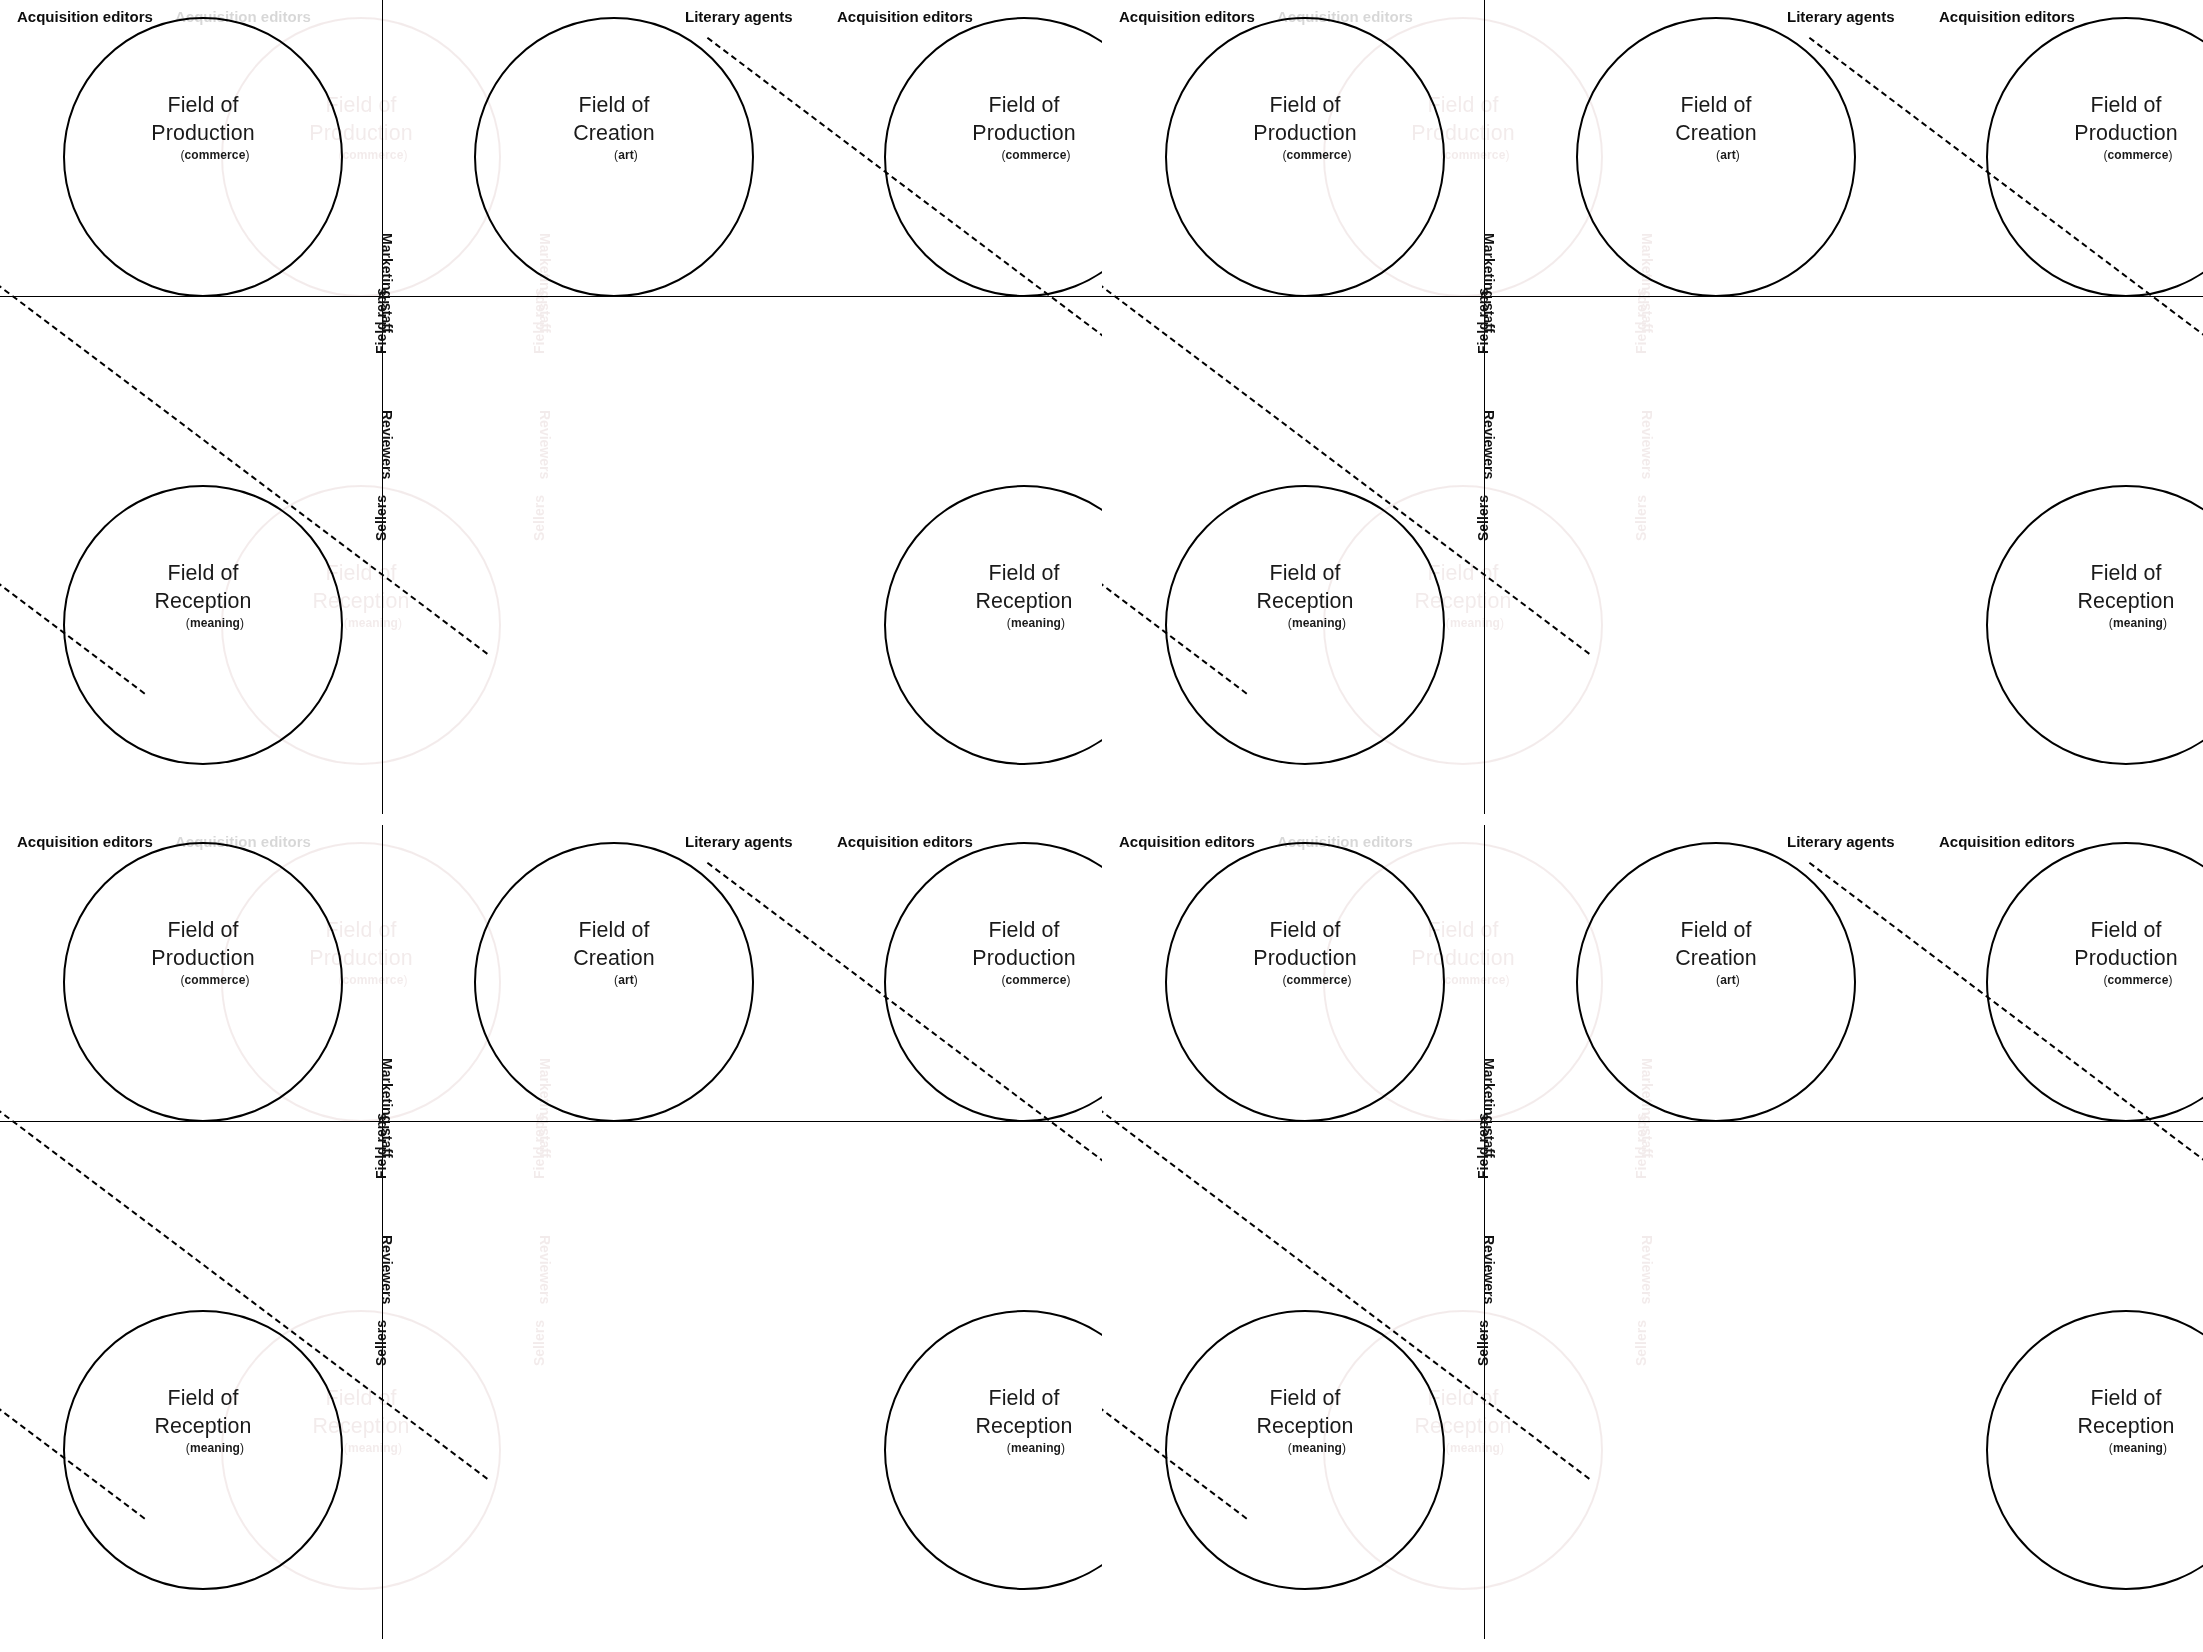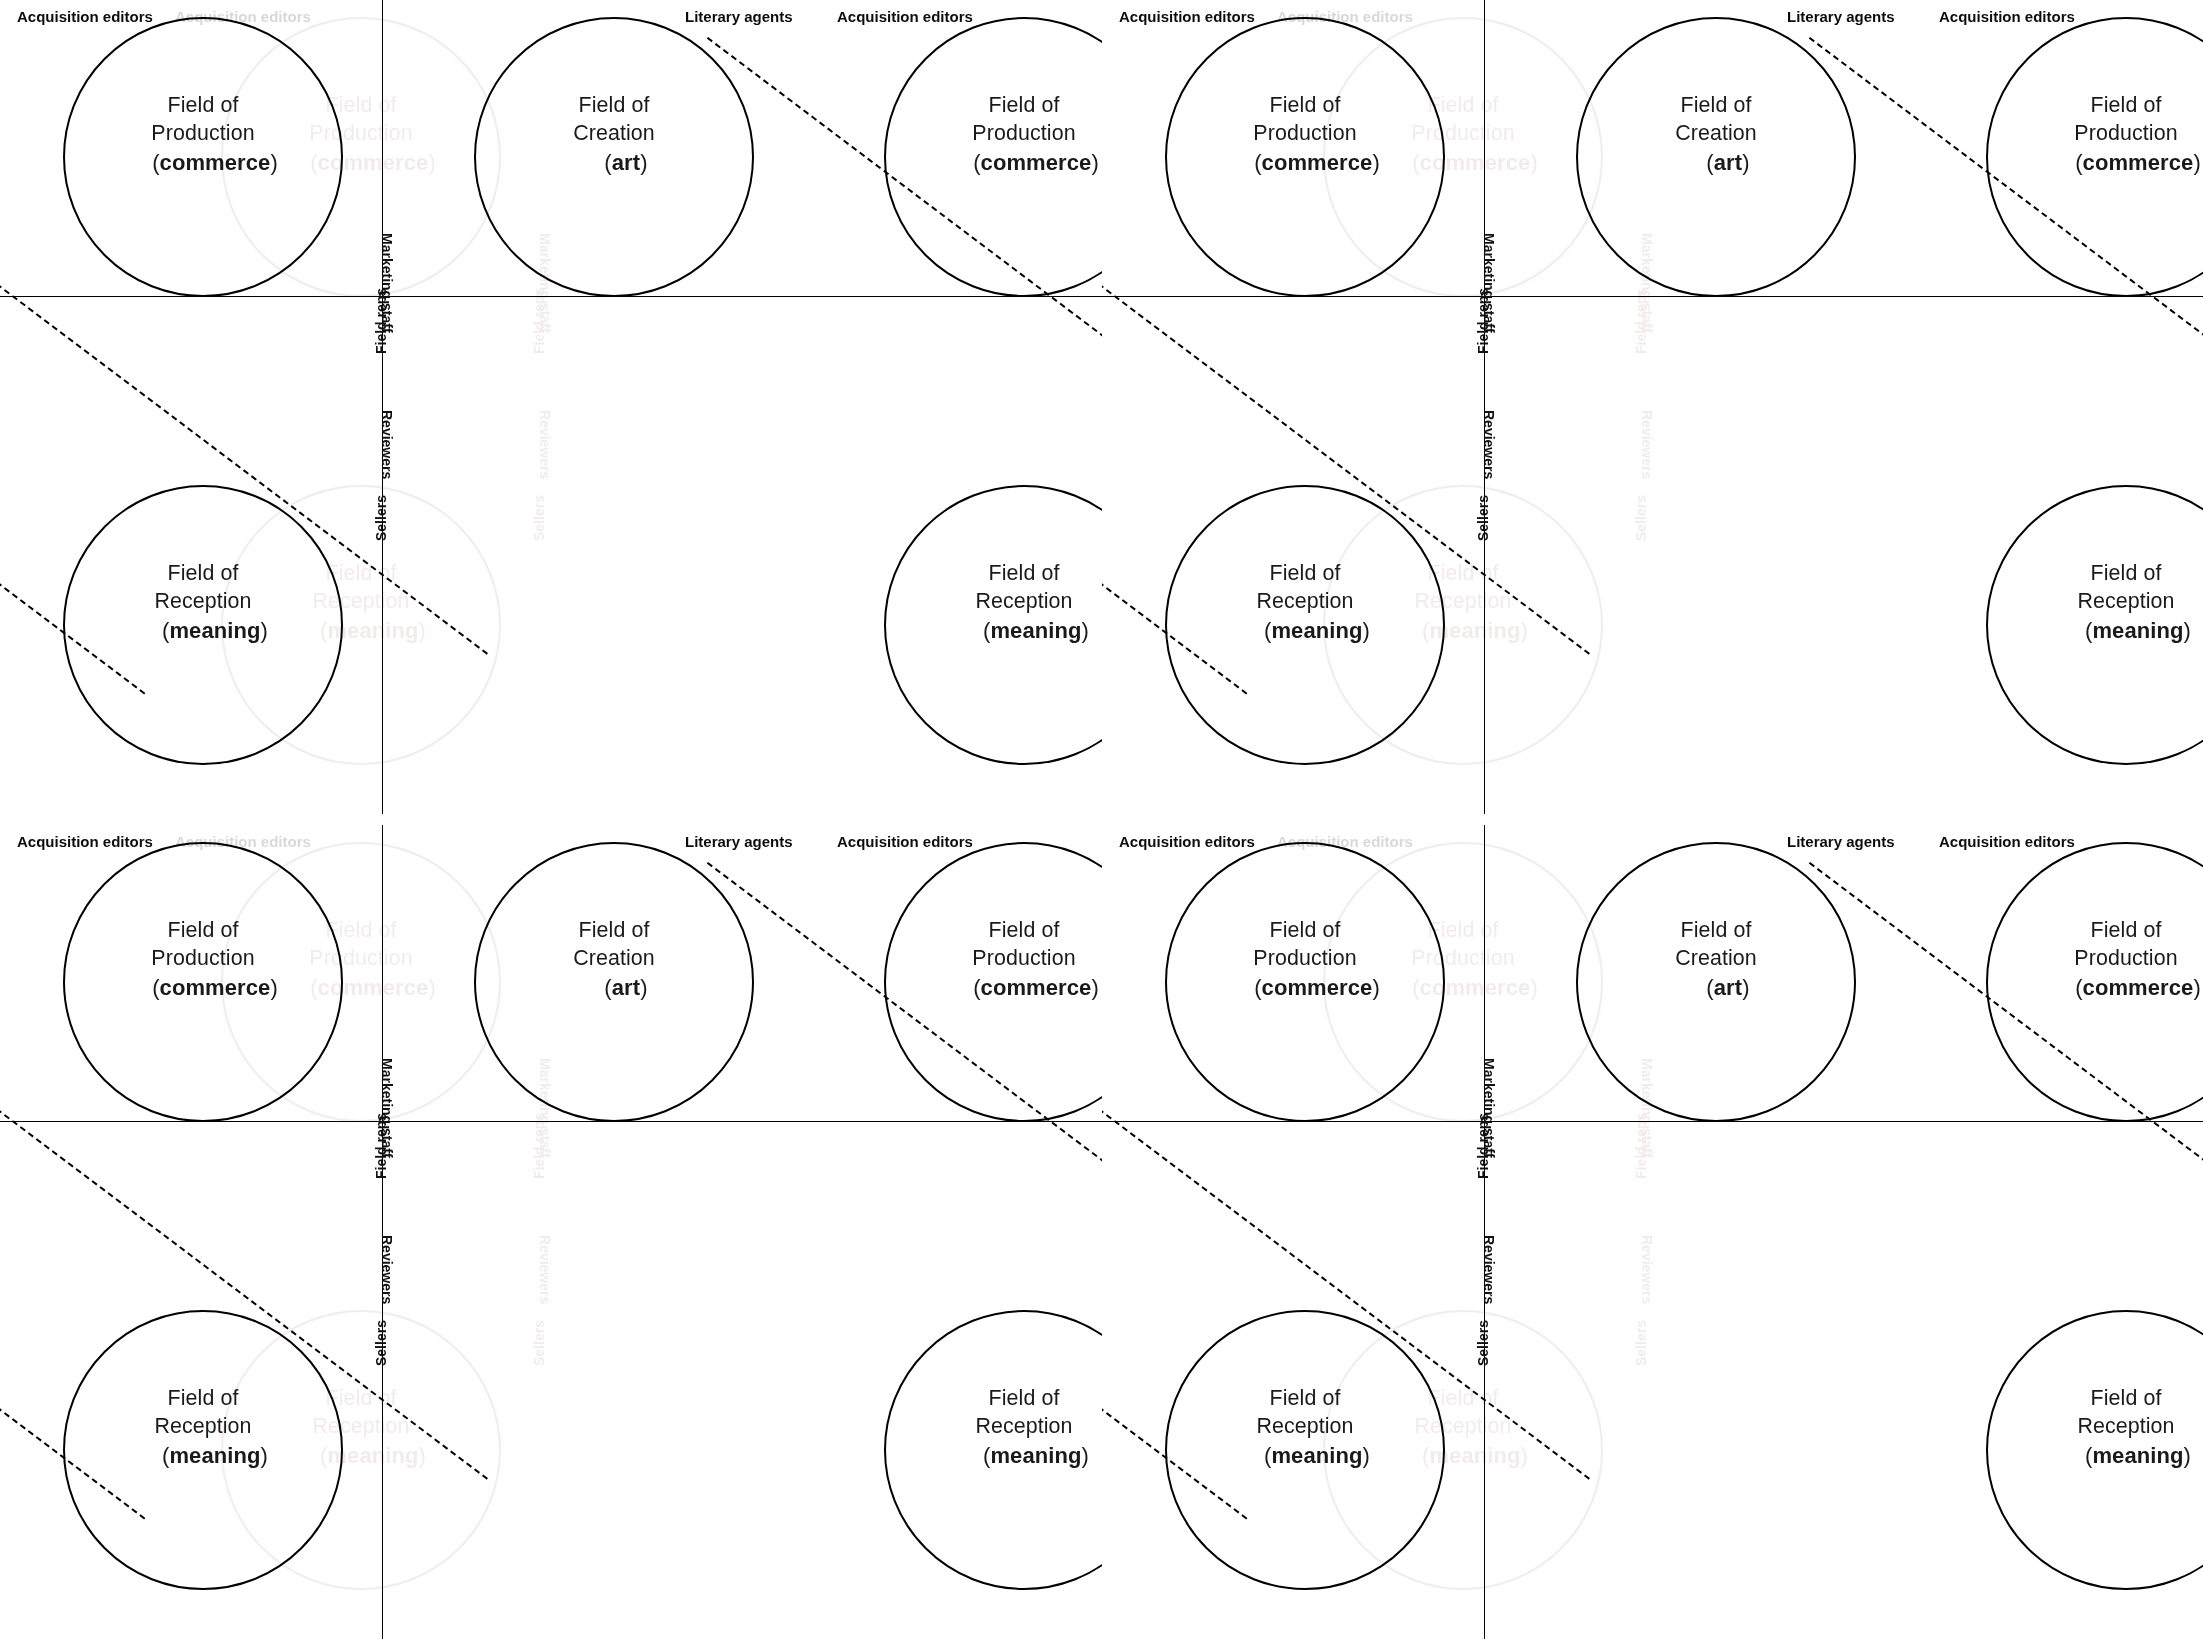--- a/index.html
+++ b/index.html
@@ -76,21 +76,21 @@
     position: absolute;
     text-align: center;
     color: #1a1a1a;
     line-height: 1.32;
     width: 280px;
     font-size: 21.4px;
     letter-spacing: 0.1px;
   }
   .label .l1 { display: block; }
   .label .l2 { display: block; }
-  .label .l3 { display: block; font-size: 22px; padding-left: 24px; }
+  .label .l3 { display: block; font-size: 12px; padding-left: 24px; }
   .label .l3 b { font-weight: bold; }
 
   .label-prod {
     left: 63px;
     top: 91px;
   }
   .label-recep {
     left: 63px;
     top: 559px;
   }

